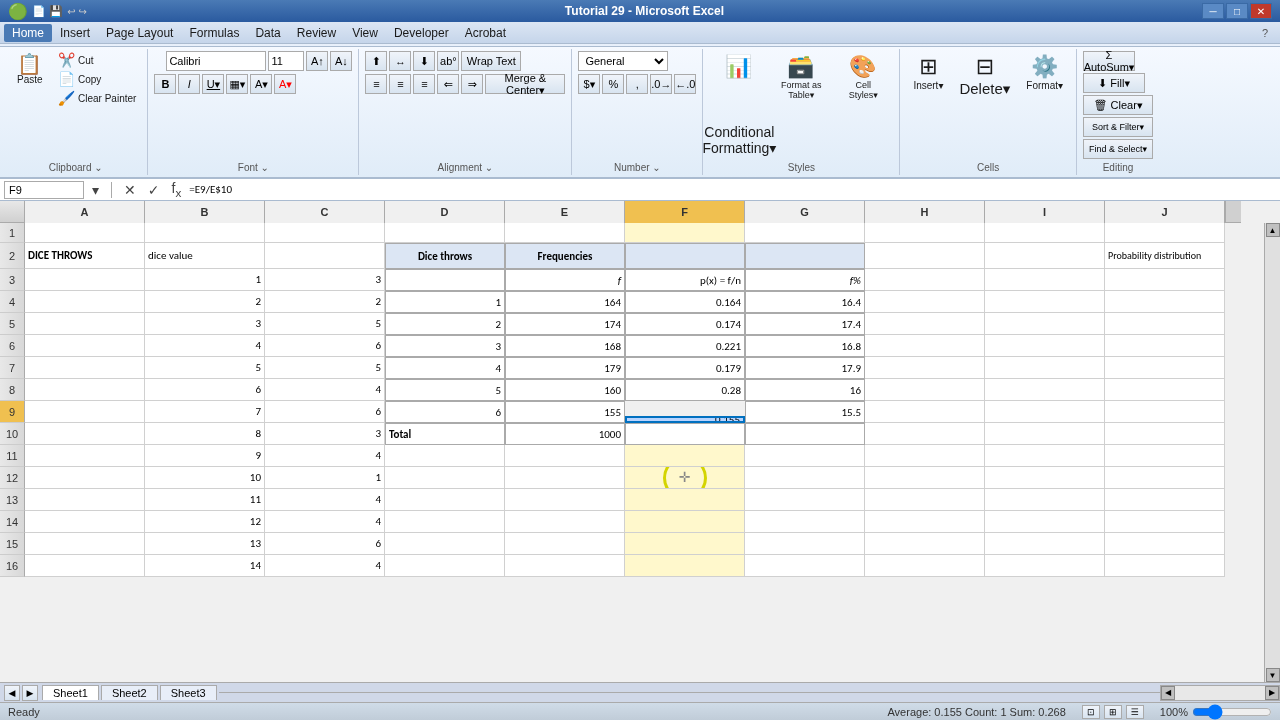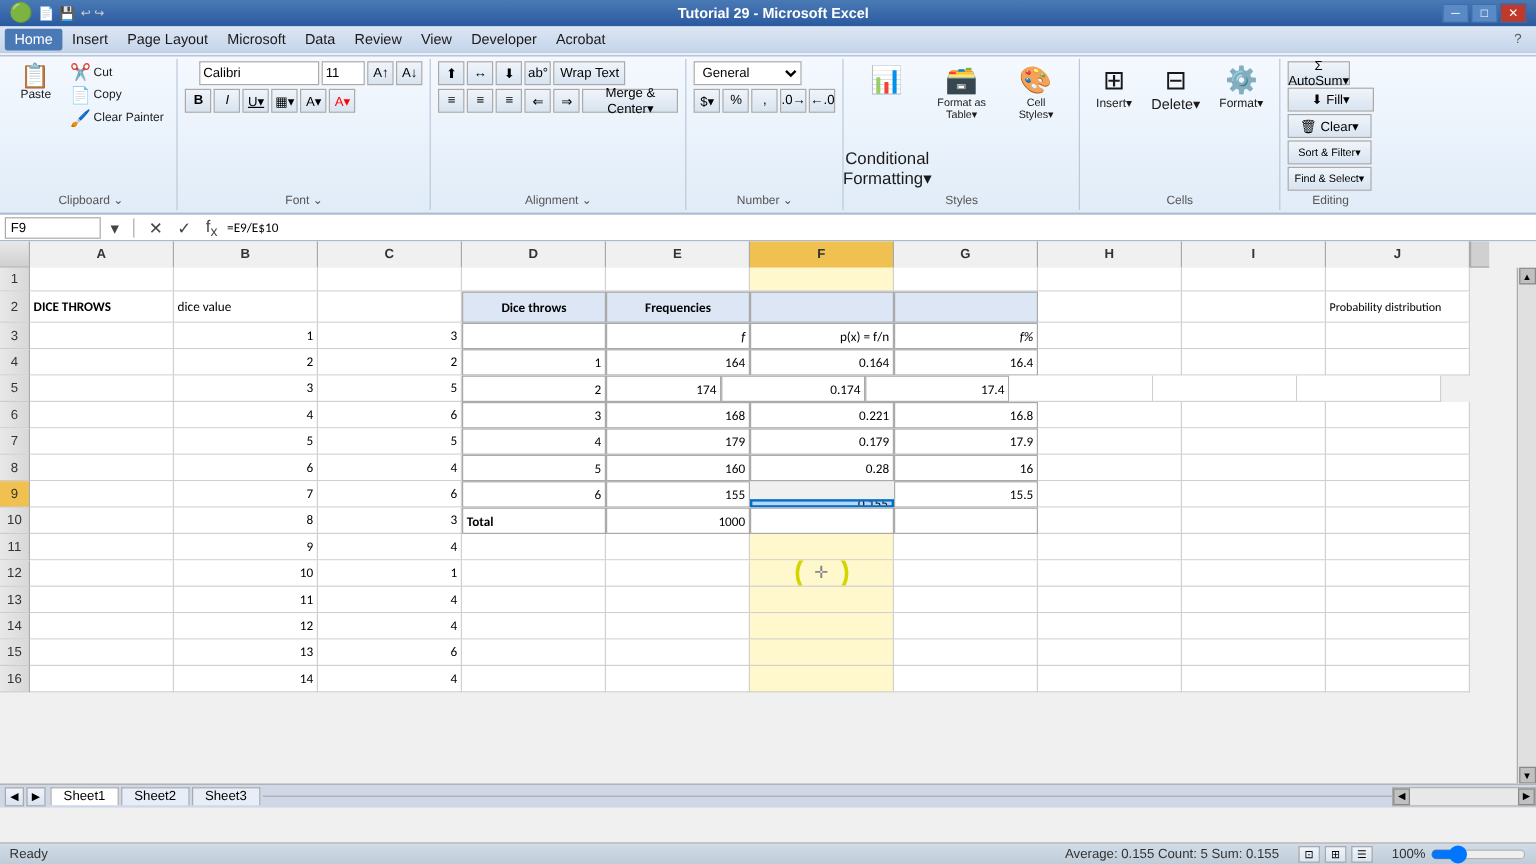--- a/index.html
+++ b/index.html
@@ -195,21 +195,20 @@
     .status-bar {
       height: 18px;
       background: linear-gradient(to bottom, #d0dce8, #c0ccd8);
       border-top: 1px solid #aaa;
       display: flex;
       align-items: center;
       padding: 0 8px;
       font-size: 11px;
       color: #333;
       justify-content: space-between;
-      margin-top: 29px;
     }
 
     .scrollbar-v {
       width: 16px;
       background: #e0e0e0;
       border-left: 1px solid #aaa;
       display: flex;
       flex-direction: column;
       align-items: center;
     }
@@ -233,21 +232,21 @@
       <div class="title-btn">─</div>
       <div class="title-btn">□</div>
       <div class="title-btn close">✕</div>
     </div>
   </div>
 
   <div class="menu-bar">
     <div class="menu-item active">Home</div>
     <div class="menu-item">Insert</div>
     <div class="menu-item">Page Layout</div>
-    <div class="menu-item">Microsoft</div>
+    <div class="menu-item">Formulas</div>
     <div class="menu-item">Data</div>
     <div class="menu-item">Review</div>
     <div class="menu-item">View</div>
     <div class="menu-item">Developer</div>
     <div class="menu-item">Acrobat</div>
     <div style="flex:1;"></div>
     <span style="font-size:11px; color:#555; padding:0 8px;">?</span>
   </div>
 
   <div class="ribbon">
@@ -358,37 +357,37 @@
       </div>
 
       <div class="ribbon-group">
         <div class="ribbon-group-content">
           <div class="rb-btn large">
             <div style="font-size:22px;">⊞</div>
             <span style="font-size:10px;">Insert▾</span>
           </div>
           <div class="rb-btn large">
             <div style="font-size:22px;">⊟</div>
-            <span style="font-size:12px;">Delete▾</span>
+            <span style="font-size:15px;">Delete▾</span>
           </div>
           <div class="rb-btn large">
             <div style="font-size:22px;">⚙️</div>
             <span style="font-size:10px;">Format▾</span>
           </div>
         </div>
         <span class="ribbon-group-label">Cells</span>
       </div>
 
       <div class="ribbon-group" style="border-right:none;">
         <div class="ribbon-group-content" style="flex-direction:column; gap:2px;">
           <div style="display:flex; gap:2px;">
             <button class="small-btn" style="width:52px;">Σ AutoSum▾</button>
           </div>
           <div style="display:flex; gap:2px;">
-            <button class="small-btn" style="width:72px;">⬇ Fill▾</button>
+            <button class="small-btn" style="width:62px;">⬇ Fill▾</button>
           </div>
           <div style="display:flex; gap:2px;">
             <button class="small-btn" style="width:70px;">🗑 Clear▾</button>
           </div>
           <div style="display:flex; gap:2px;">
             <button class="small-btn" style="width:70px; font-size:9px;">Sort &amp; Filter▾</button>
           </div>
           <div style="display:flex; gap:2px;">
             <button class="small-btn" style="width:70px; font-size:9px;">Find &amp; Select▾</button>
           </div>
@@ -493,21 +492,21 @@
           <div class="cell" style="width:120px;"></div>
           <div class="cell" style="width:120px;"></div>
         </div>
 
         <div class="grid-row" style="height:22px;">
           <div class="row-number">5</div>
           <div class="cell" style="width:120px;"></div>
           <div class="cell right-align" style="width:120px;">3</div>
           <div class="cell right-align" style="width:120px;">5</div>
           <div class="cell table-cell right-align" style="width:120px;">2</div>
-          <div class="cell table-cell right-align" style="width:96px;">174</div>
+          <div class="cell table-cell right-align" style="width:120px;">174</div>
           <div class="cell table-cell right-align selected-col" style="width:120px;">0.174</div>
           <div class="cell table-cell right-align" style="width:120px;">17.4</div>
           <div class="cell" style="width:120px;"></div>
           <div class="cell" style="width:120px;"></div>
           <div class="cell" style="width:120px;"></div>
         </div>
 
         <div class="grid-row" style="height:22px;">
           <div class="row-number">6</div>
           <div class="cell" style="width:120px;"></div>
@@ -687,21 +686,21 @@
       <div style="width:120px; height:16px; background:#e0e0e0; border:1px solid #aaa; display:flex;">
         <div style="width:14px; height:14px; background:#c0c0c0; border:1px solid #888; display:flex; align-items:center; justify-content:center; font-size:8px; cursor:pointer;">◀</div>
         <div style="flex:1; background:#e8e8e8;"></div>
         <div style="width:14px; height:14px; background:#c0c0c0; border:1px solid #888; display:flex; align-items:center; justify-content:center; font-size:8px; cursor:pointer;">▶</div>
       </div>
     </div>
 
     <div class="status-bar">
       <span>Ready</span>
       <div style="display:flex; gap:16px; align-items:center;">
-        <span>Average: 0.155   Count: 5   Sum: 0.155</span>
+        <span>Average: 0.155   Count: 1   Sum: 0.268</span>
         <div style="display:flex; gap:4px;">
           <button class="small-btn" style="width:18px; height:14px; font-size:9px;">⊡</button>
           <button class="small-btn" style="width:18px; height:14px; font-size:9px;">⊞</button>
           <button class="small-btn" style="width:18px; height:14px; font-size:9px;">☰</button>
         </div>
         <div style="display:flex; align-items:center; gap:4px;">
           <span style="font-size:11px;">100%</span>
           <input type="range" min="10" max="400" value="100" style="width: 80px; height: 10px;">
         </div>
       </div>

